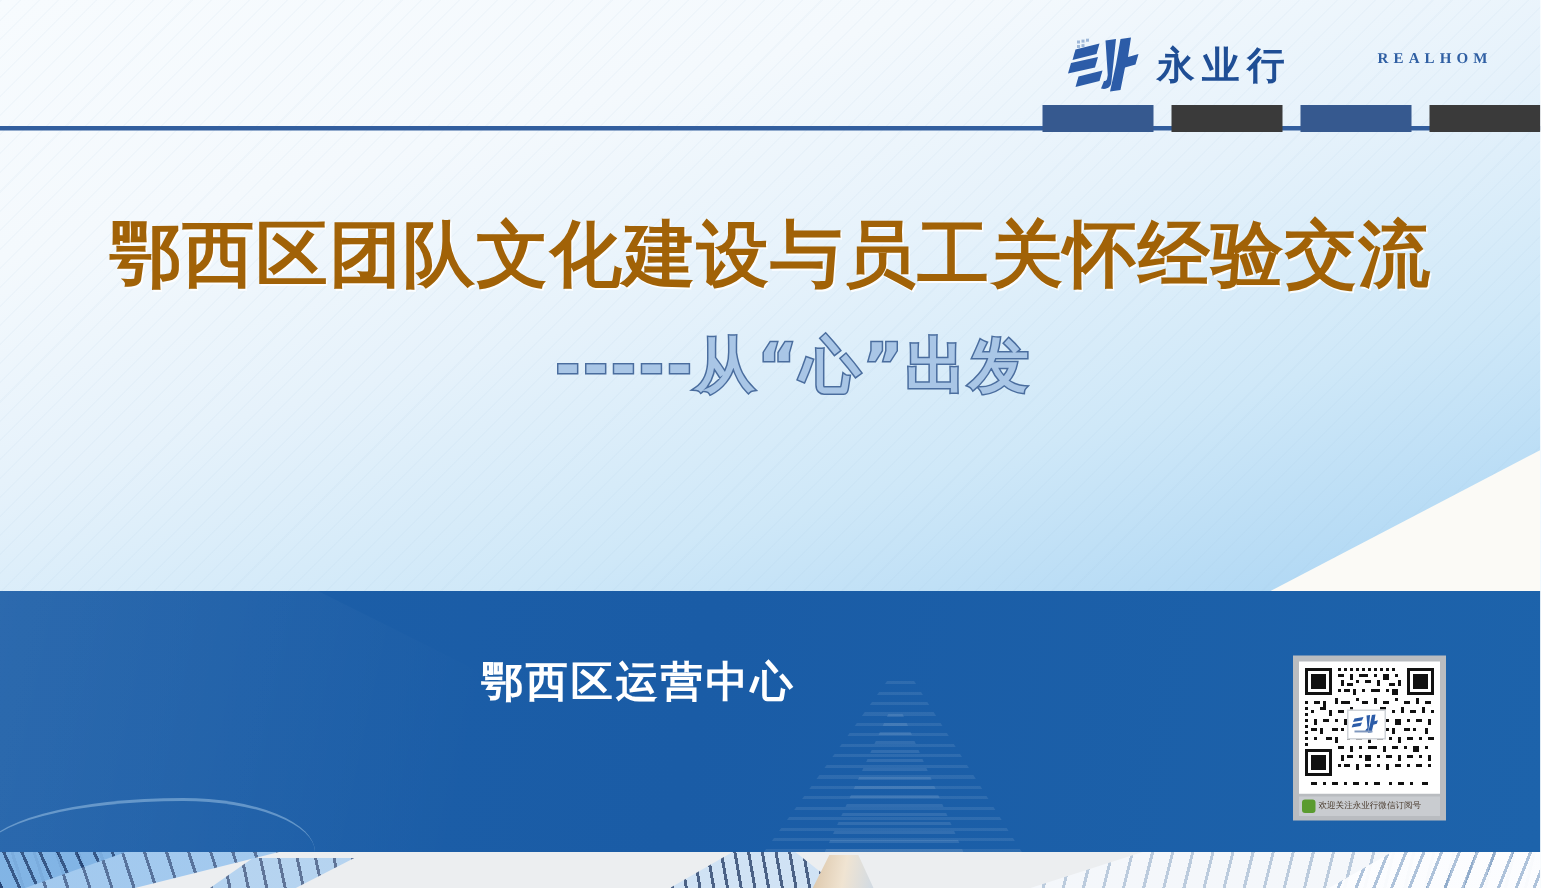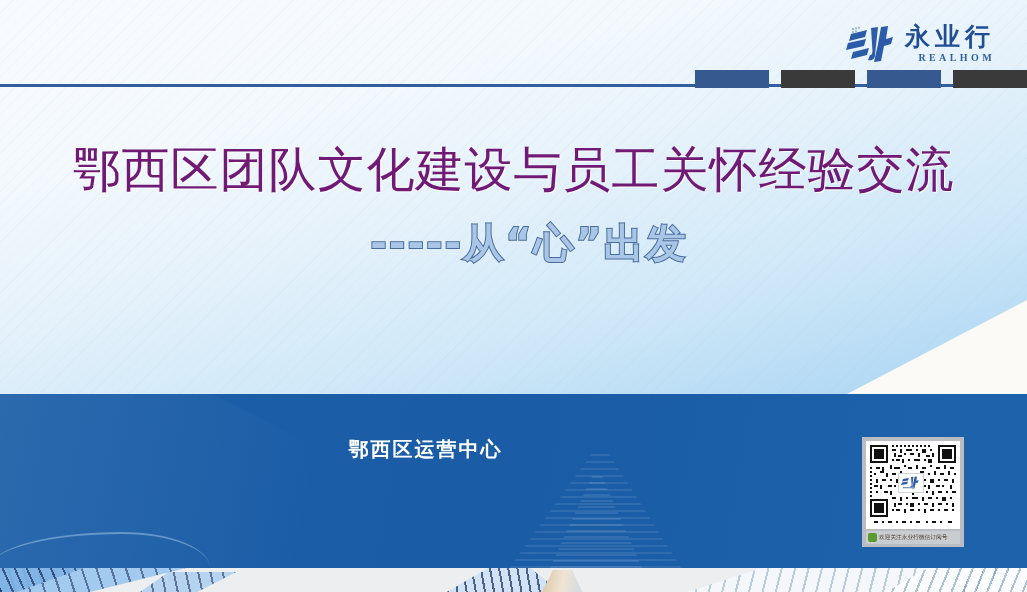--- a/index.html
+++ b/index.html
@@ -73,23 +73,24 @@
     align-items: center;
     gap: 8px;
   }
   .logo-mark {
     width: 52px;
     height: 38px;
     flex: none;
   }
   .logo-words {
     display: flex;
-    flex-direction: column;
-    align-items: flex-end;
+    flex-direction: row;
+    align-items: flex-start;
     line-height: 1;
+    gap: 47px;
   }
   .logo-cn {
     font-family: "DejaVu Serif", serif;
     font-size: 25px;
     font-weight: bold;
     color: #1f4e95;
     letter-spacing: 5px;
     white-space: nowrap;
   }
   .logo-en {
@@ -121,22 +122,22 @@
   .title-wrap {
     position: absolute;
     left: 0;
     top: 138px;
     width: 1027px;
     text-align: center;
   }
   .main-title {
     font-family: "DejaVu Sans", sans-serif;
     font-size: 48px;
-    font-weight: normal;
-    color: #701a75;
+    font-weight: bold;
+    color: #a16207;
     letter-spacing: 1px;
     white-space: nowrap;
     text-shadow: 1px 1px 0 rgba(255,255,255,0.85);
   }
   .subtitle {
     margin-top: 14px;
     font-family: "DejaVu Sans", sans-serif;
     font-size: 40px;
     font-weight: bold;
     white-space: nowrap;
@@ -205,21 +206,21 @@
     border-radius: 60% 40% 0 0 / 100% 100% 0 0;
   }
 
   .band-label {
     position: absolute;
     left: 0;
     top: 436px;
     width: 851px;
     text-align: center;
     font-family: "DejaVu Sans", sans-serif;
-    font-size: 20px;
+    font-size: 28px;
     font-weight: bold;
     color: #ffffff;
     letter-spacing: 2px;
   }
 
   
   .qr-card {
     position: absolute;
     left: 862px;
     top: 437px;

